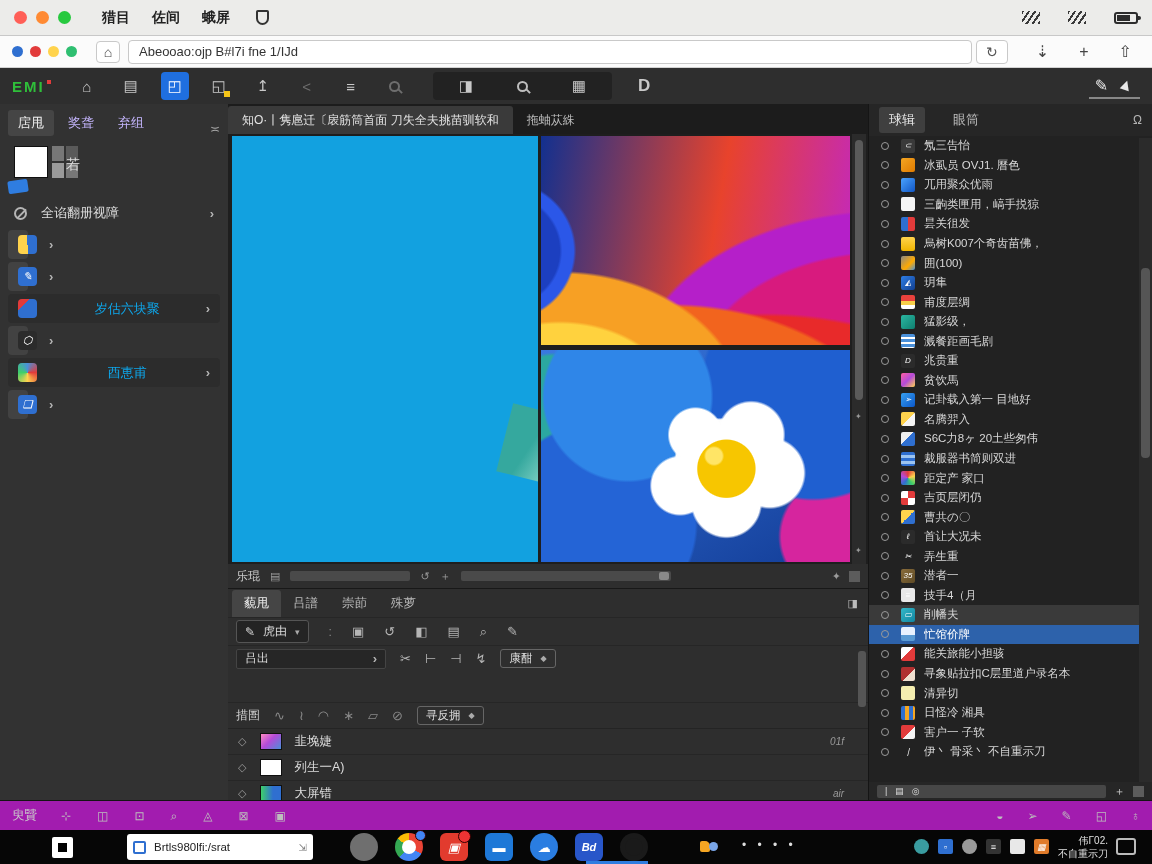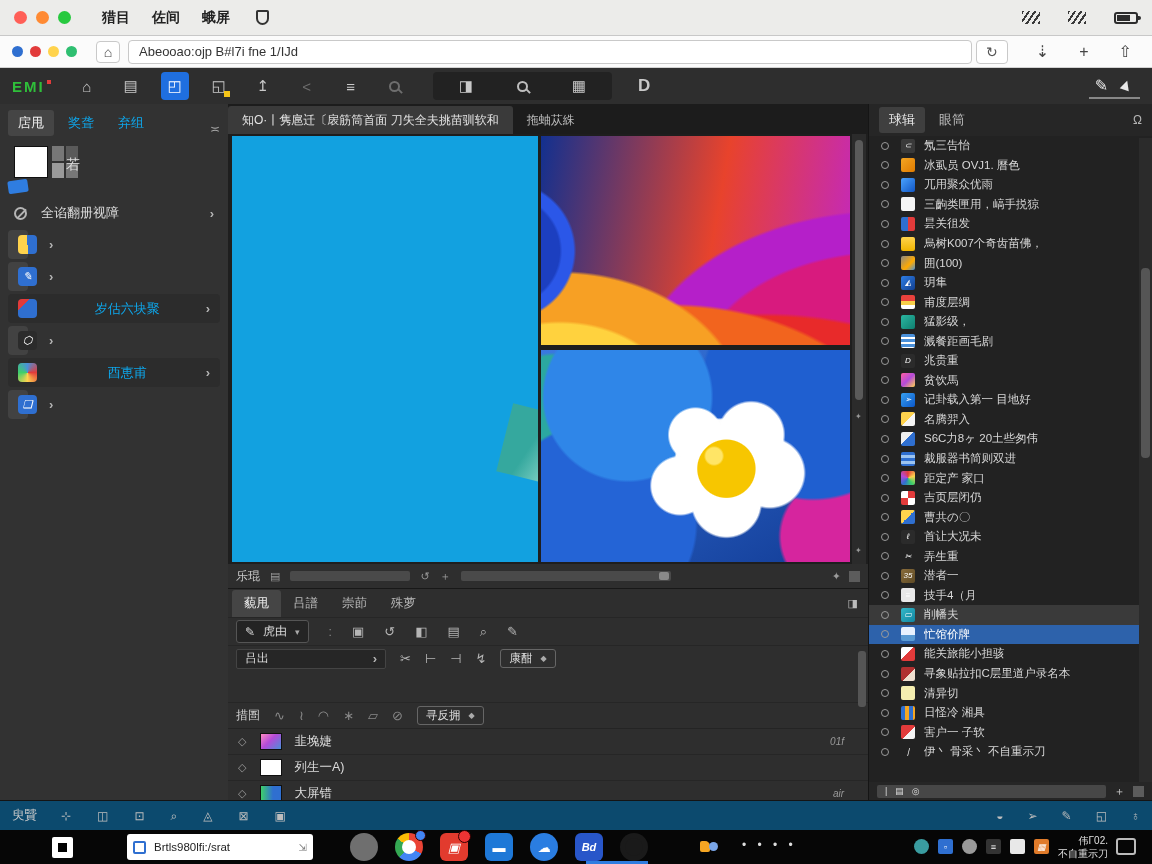--- a/index.html
+++ b/index.html
@@ -45,21 +45,21 @@
   .cursor-sm{font-size:10px;color:#bbb;transform:rotate(18deg);}
 
   
   .tabbar{position:absolute;left:228px;top:104px;width:640px;height:30px;background:#1c1c1c;display:flex;align-items:flex-end;}
   .doctab{height:28px;display:flex;align-items:center;padding:0 14px;font-size:12px;color:#bdbdbd;white-space:nowrap;}
   .doctab.active{background:#3a3a3a;color:#e4e4e4;border-radius:3px 3px 0 0;}
 
   
   .leftpanel{position:absolute;left:0;top:104px;width:228px;height:696px;background:#323232;border-right:1px solid:#181818;}
   .lp-header{height:36px;display:flex;align-items:flex-end;padding:0 8px 4px 8px;gap:4px;}
-  .lp-tab{font-size:13px;color:#0ea5e9;padding:4px 10px;border-radius:3px;}
+  .lp-tab{font-size:13px;color:#c4b5fd;padding:4px 10px;border-radius:3px;}
   .lp-tab.active{background:#454545;color:#eee;}
   .lp-gear{margin-left:auto;color:#aaa;font-size:12px;}
   .swatchzone{height:58px;position:relative;}
   .swatch-white{position:absolute;left:14px;top:6px;width:34px;height:32px;background:#fff;border:1px solid #101010;}
   .swatch-grid{position:absolute;left:52px;top:6px;width:26px;height:32px;display:grid;grid-template-columns:12px 12px;grid-auto-rows:15px;gap:2px;}
   .swatch-grid b{background:#777;}
   .swatch-grid b:nth-child(2){background:#5a5a5a;}
   .swatch-grid b:nth-child(3){background:#9a9a9a;}
   .bucket{position:absolute;left:8px;top:40px;width:20px;height:13px;background:#2f7de0;border-radius:2px;transform:rotate(-8deg);}
   .swatch-label{position:absolute;left:66px;top:16px;font-size:14px;color:#ddd;}
@@ -158,21 +158,21 @@
   .ric{width:14px;height:14px;border-radius:2px;margin-right:9px;display:flex;align-items:center;justify-content:center;font-size:8px;color:#fff;flex:none;overflow:hidden;}
   .rrow .lbl{font-size:11.5px;color:#d8d8d8;white-space:nowrap;overflow:hidden;}
   .rrow.selected .lbl{color:#fff;}
   .rp-scroll{position:absolute;right:0;top:34px;width:13px;height:644px;background:#2b2b2b;}
   .rp-thumb{position:absolute;left:2px;top:130px;width:9px;height:190px;background:#555;border-radius:4px;}
   .rp-footer{height:16px;margin:1px 8px;display:flex;align-items:center;gap:8px;}
   .rp-track{flex:1;height:13px;background:#474747;border-radius:2px;display:flex;align-items:center;gap:8px;padding:0 8px;font-size:9px;color:#ddd;}
   .plus{color:#ccc;font-size:11px;}
 
   
-  .statusbar{position:absolute;left:0;top:800px;width:1152px;height:30px;background:#0c4a6e;border-top:1px solid #141414;display:flex;align-items:center;padding:0 12px;gap:24px;}
+  .statusbar{position:absolute;left:0;top:800px;width:1152px;height:30px;background:#a21caf;border-top:1px solid #141414;display:flex;align-items:center;padding:0 12px;gap:24px;}
   .statusbar .lbl{font-size:12.5px;color:#c9c9c9;}
   .sb-ic{font-size:12px;color:#bdbdbd;}
   .sb-right{margin-left:auto;display:flex;gap:24px;align-items:center;}
 
   
   .taskbar{position:absolute;left:0;top:830px;width:1152px;height:34px;background:#060606;}
   .startbtn{position:absolute;left:52px;top:7px;width:21px;height:21px;background:#fff;border-radius:2px;display:flex;align-items:center;justify-content:center;}
   .startbtn b{width:9px;height:9px;background:#000;display:block;}
   .tsearch{position:absolute;left:127px;top:4px;width:186px;height:26px;background:#fff;border-radius:3px;display:flex;align-items:center;padding:0 6px;gap:6px;}
   .tsearch .bluebx{width:13px;height:13px;border:2px solid #2f6fd0;border-radius:2px;flex:none;}
@@ -456,21 +456,21 @@
       <span class="grad"></span>
       <span class="bp-ic" style="margin-left:90px">＋</span>
       <span class="bp-ic" style="margin-left:auto">✦</span>
       <span class="sqswatch"></span>
     </div>
     <span class="bp-scroll"></span>
   </div>
 
   <div class="rightpanel">
     <div class="rp-header">
-      <span style="display:flex;gap:4px">
+      <span style="display:flex;gap:18px">
         <span class="rp-tab active">球辑</span>
           <span class="rp-tab">眼筒</span>
       </span>
       <span class="rp-omega">Ω</span>
     </div>
     <div class="rp-list">
       <div class="rrow">
           <span class="eye"></span>
           <span class="ric" style="background: rgb(58, 58, 58);">
             <i>⊂</i>

